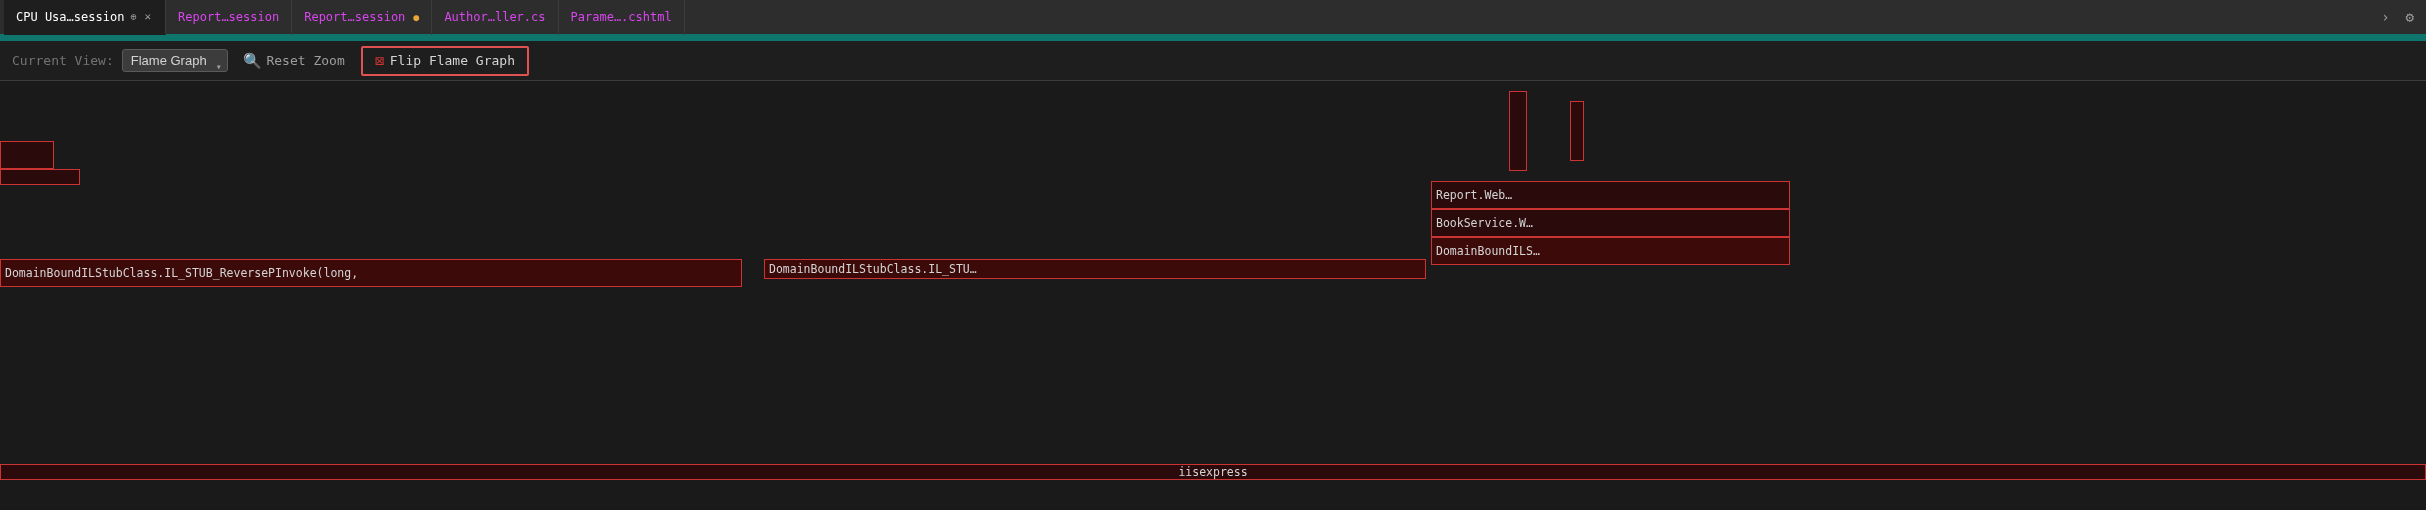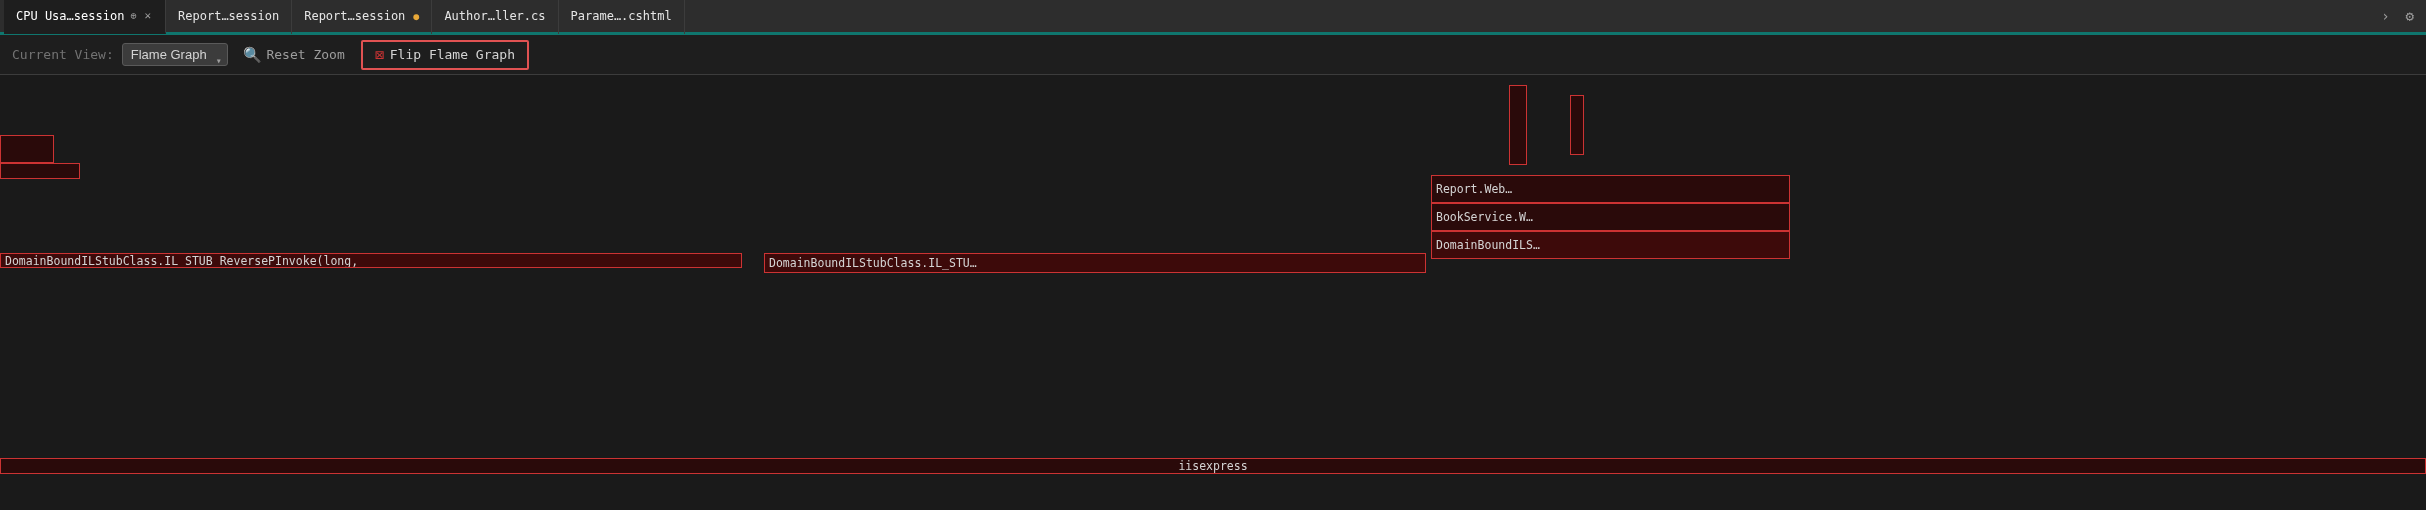--- a/index.html
+++ b/index.html
@@ -11,33 +11,33 @@
       width: 2426px;
       height: 510px;
       overflow: hidden;
     }
 
     
     .tab-bar {
       display: flex;
       align-items: center;
       background: #2d2d2d;
-      height: 35px;
-      border-bottom: 3px solid #0f766e;
+      height: 41px;
+      border-bottom: 7px solid #0f766e;
       padding: 0 4px;
     }
     .tab {
       display: flex;
       align-items: center;
       padding: 0 12px;
       height: 35px;
       font-size: 12px;
       cursor: pointer;
       white-space: nowrap;
-      color: #e5e5e5;
+      color: #d946ef;
       border-right: 1px solid #3c3c3c;
       gap: 6px;
       position: relative;
     }
     .tab.active {
       background: #1e1e1e;
       color: #ffffff;
       border-bottom: 2px solid #1e1e1e;
       margin-bottom: -1px;
     }
@@ -204,17 +204,17 @@
   </div>
 </div>
 
 <div class="flame-area" id="flame-area">
 <div class="flame-bar" style="left: 0px; top: 60px; width: 54px; height: 28px;"></div>
     <div class="flame-bar" style="left: 0px; top: 88px; width: 80px; height: 16px;"></div>
     <div class="flame-bar" style="left: 1509px; top: 10px; width: 18px; height: 80px;"></div>
     <div class="flame-bar" style="left: 1570px; top: 20px; width: 14px; height: 60px;"></div>
     <div class="flame-bar" style="left: 1431px; top: 100px; width: 359px; height: 28px;">Report.Web…</div>
     <div class="flame-bar" style="left: 1431px; top: 128px; width: 359px; height: 28px;">BookService.W…</div>
-    <div class="flame-bar bright" style="left: 0px; top: 178px; width: 742px; height: 15px;">DomainBoundILStubClass.IL_STUB_ReversePInvoke(long,</div>
+    <div class="flame-bar bright" style="left: 0px; top: 178px; width: 742px; height: 28px;">DomainBoundILStubClass.IL_STUB_ReversePInvoke(long,</div>
     <div class="flame-bar bright" style="left: 764px; top: 178px; width: 662px; height: 20px;">DomainBoundILStubClass.IL_STU…</div>
     <div class="flame-bar bright" style="left: 1431px; top: 156px; width: 359px; height: 28px;">DomainBoundILS…</div>
     <div class="flame-bar" style="left: 0px; top: 383px; width: 2426px; height: 16px; justify-content: center; text-align: center;">iisexpress</div>
   </div>
 
 </body></html>

